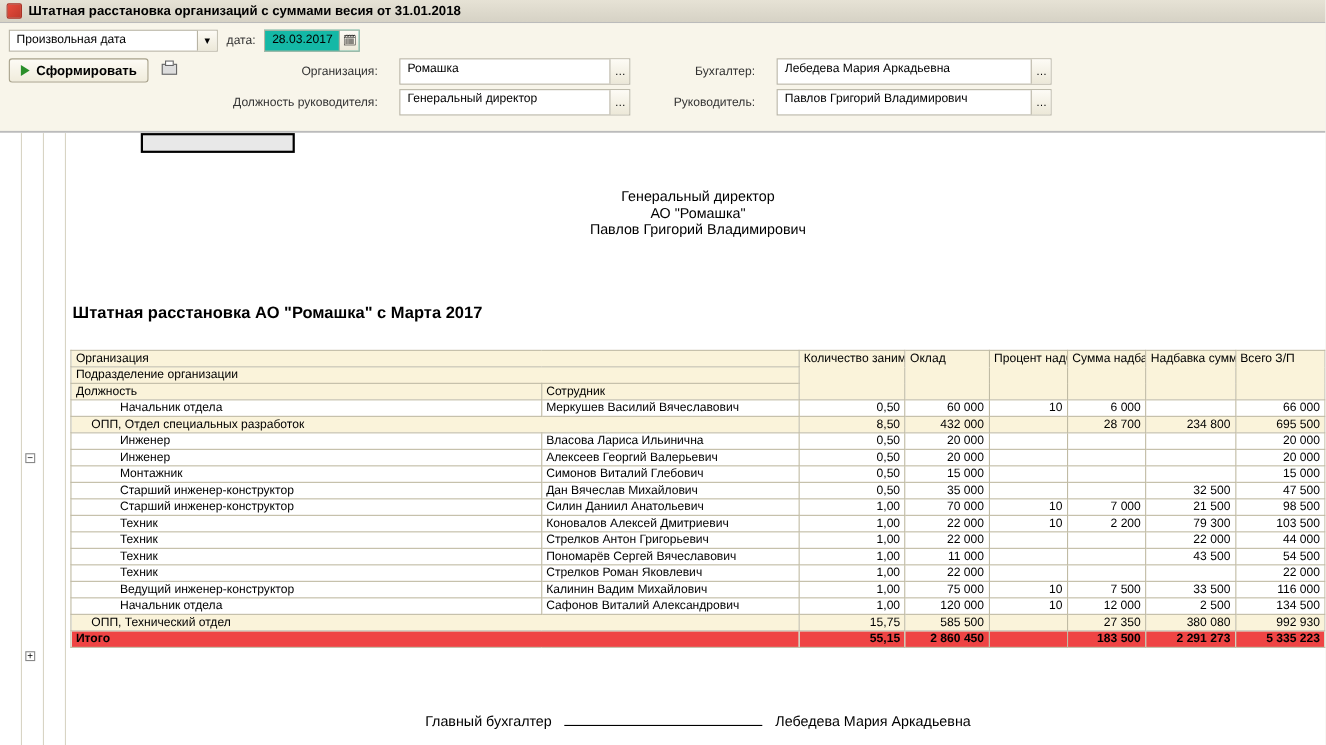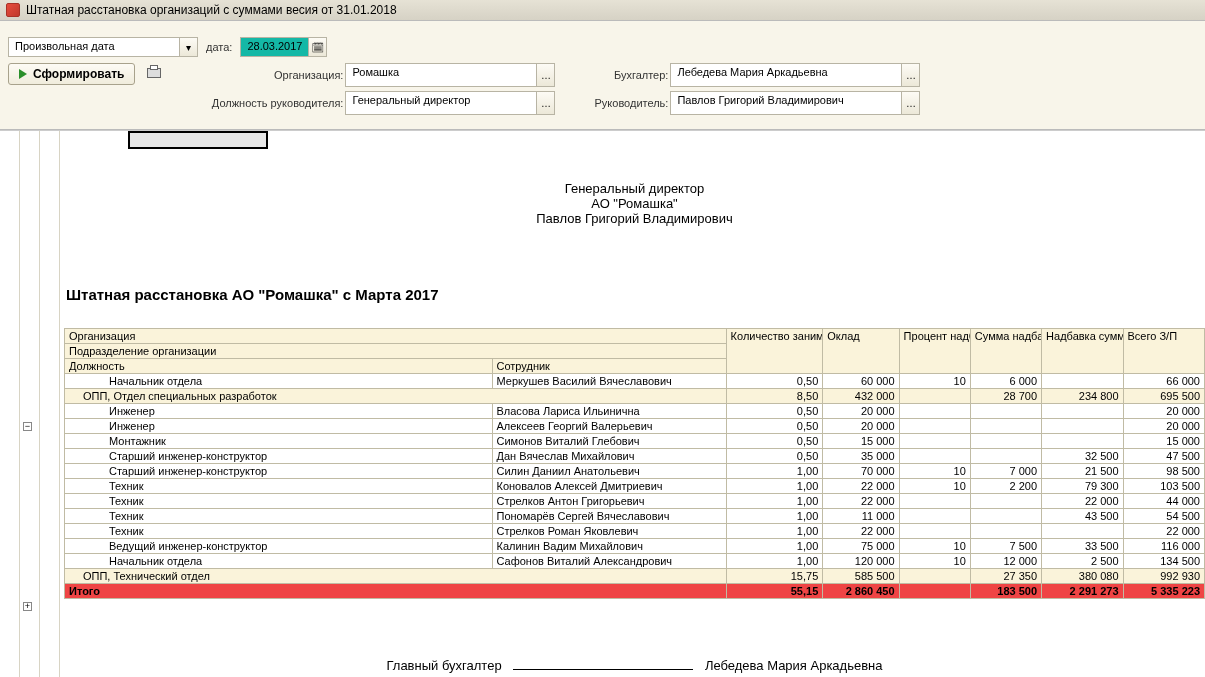--- a/index.html
+++ b/index.html
@@ -6,38 +6,38 @@
 body {
   margin: 0;
   font-family: Arial, sans-serif;
   font-size: 11px;
   background: #e8e4d8;
   color: #000;
 }
 .titlebar {
   background: linear-gradient(#e6e2d5, #d6d2c5);
   padding: 3px 6px;
-  font-weight: normal;
+  font-weight: bold;
   font-size: 12px;
   border-bottom: 1px solid #bbb;
   display: flex;
   align-items: center;
   gap: 6px;
 }
 .titlebar-icon {
   width: 14px; height: 14px;
   display: inline-block;
   background: linear-gradient(135deg, #e74c3c, #c0392b);
   border: 1px solid #a93226;
   border-radius: 2px;
   position: relative;
 }
 .toolbar-area {
   background: #f8f5ea;
-  padding: 16px 8px 8px 8px;
+  padding: 6px 8px 8px 8px;
   border-bottom: 1px solid #bbb;
 }
 .toolbar-row {
   display: flex;
   align-items: center;
   gap: 8px;
   margin-bottom: 6px;
 }
 .btn-form {
   display: inline-flex;
@@ -91,21 +91,21 @@
   background: linear-gradient(#fdfbf5, #ece8d8);
   border-left: 1px solid #b8b4a4;
   cursor: pointer;
   font-size: 10px;
 }
 .lookup-wrap { display: inline-flex; border: 1px solid #b8b4a4; background: #fff; height: 24px; }
 .lookup-wrap .lk-text { padding: 2px 6px; flex: 1; font-size: 11px; }
 .date-wrap { display: inline-flex; border: 1px solid #b8b4a4; background: #14b8a6; height: 20px; }
 .date-wrap .dt-text { padding: 2px 6px; font-size: 11px; }
 .field-stack { display: flex; flex-direction: column; gap: 4px; }
-.field-group { display: flex; align-items: center; gap: 2px; }
+.field-group { display: flex; align-items: center; gap: 20px; }
 
 .doc-wrapper {
   background: #fff;
   padding: 0;
   display: flex;
   border-top: 1px solid #ccc;
 }
 .gutter {
   width: 64px;
   flex: none;

